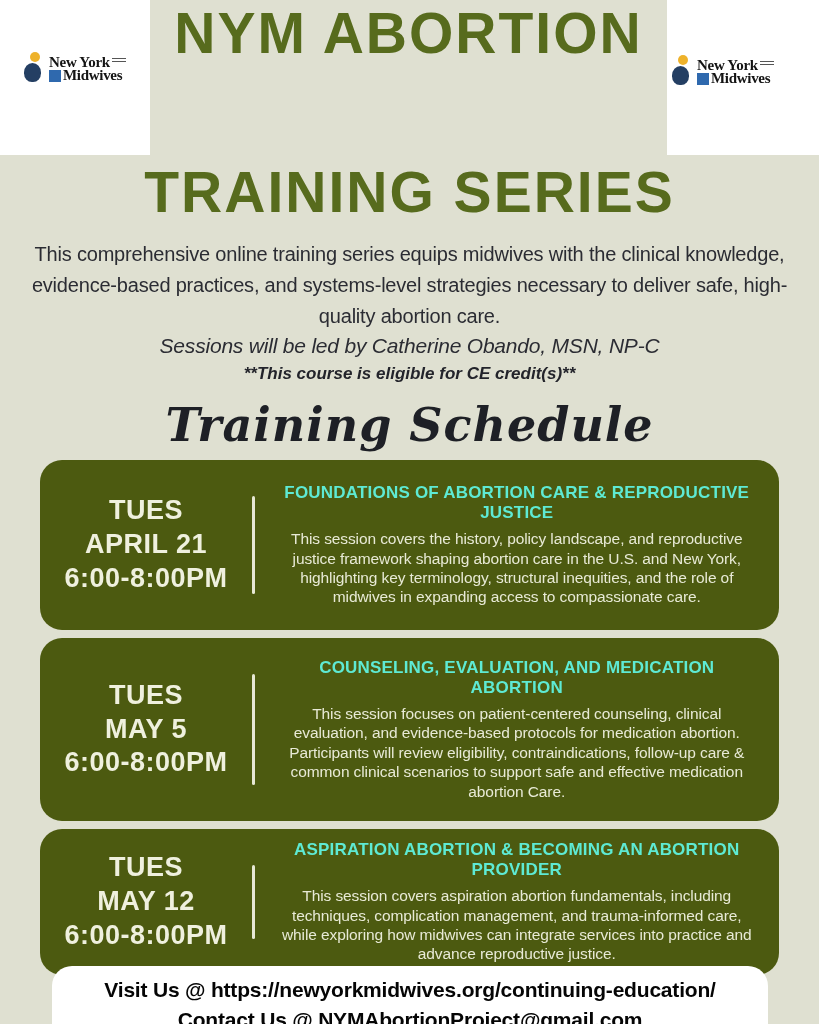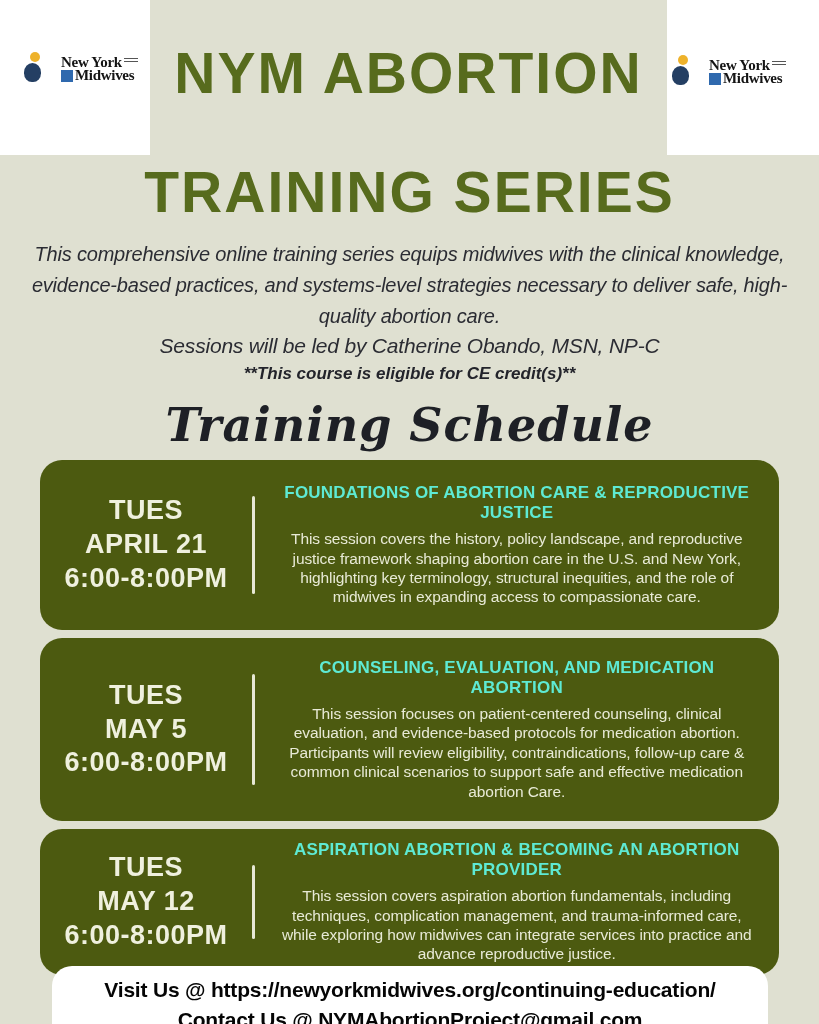--- a/index.html
+++ b/index.html
@@ -9,47 +9,47 @@
     background:#dfe0d1;
     overflow:hidden;
     font-family:"Liberation Sans", sans-serif;
   }
 
   
   .header-band { position:relative; height:155px; background:#ffffff; }
   .header-center {
     position:absolute; left:150px; top:0; width:517px; height:155px;
     background:#dfe0d1;
-    display:flex; align-items:center; justify-content:center;
+    display:flex; align-items:flex-start; justify-content:center;
     padding-bottom:10px;
   }
   .title-line {
     font-weight:bold; font-size:57px; letter-spacing:2px;
     color:#576b1d; white-space:nowrap;
   }
   .title-line2-wrap { text-align:center; margin-top:4px; }
 
   
-  .logo { position:absolute; display:flex; align-items:center; gap:15px; }
+  .logo { position:absolute; display:flex; align-items:center; gap:3px; }
   .logo-left  { left:24px;  top:52px; }
   .logo-right { left:672px; top:55px; }
   .logo-mark { position:relative; width:22px; height:34px; flex:0 0 22px; }
   .dot-yellow { position:absolute; left:6px; top:0; width:10px; height:10px; border-radius:50%; background:#eeb22b; }
   .dot-navy   { position:absolute; left:0;  top:11px; width:17px; height:19px; border-radius:50% 50% 46% 46%; background:#243f63; }
   .logo-text { font-family:"Liberation Serif", serif; font-weight:bold; font-size:15px; line-height:0.9; color:#141414; letter-spacing:-0.3px; }
   .logo-line1 { display:flex; align-items:flex-start; }
   .logo-line2 { display:flex; align-items:center; }
   .sq-blue { display:inline-block; width:12px; height:12px; background:#2f69ae; margin-right:2px; }
   .tagline { display:inline-block; margin-left:2px; margin-top:2px; }
   .tagline i { display:block; width:14px; height:1.5px; background:#555; margin-bottom:1.5px; }
 
   
   .intro { margin:14px auto 0; width:760px; text-align:center; }
   .intro-paragraph {
-    font-style:italic; font-size:20px; line-height:1.55; color:#2b2c33; letter-spacing:-0.2px;
+    font-size:20px; line-height:1.55; color:#2b2c33; letter-spacing:-0.2px;
   }
   .led-by { font-style:italic; font-size:21px; color:#2b2c33; margin-top:2px; letter-spacing:-0.2px; }
   .ce-note { font-style:italic; font-weight:bold; font-size:17px; color:#23242b; margin-top:6px; }
 
   
   .schedule-heading {
     margin-top:14px; text-align:center;
     font-family:"DejaVu Serif", cursive;
     font-style:italic; font-weight:700;
     font-size:46px; color:#1e2026; letter-spacing:1px;

